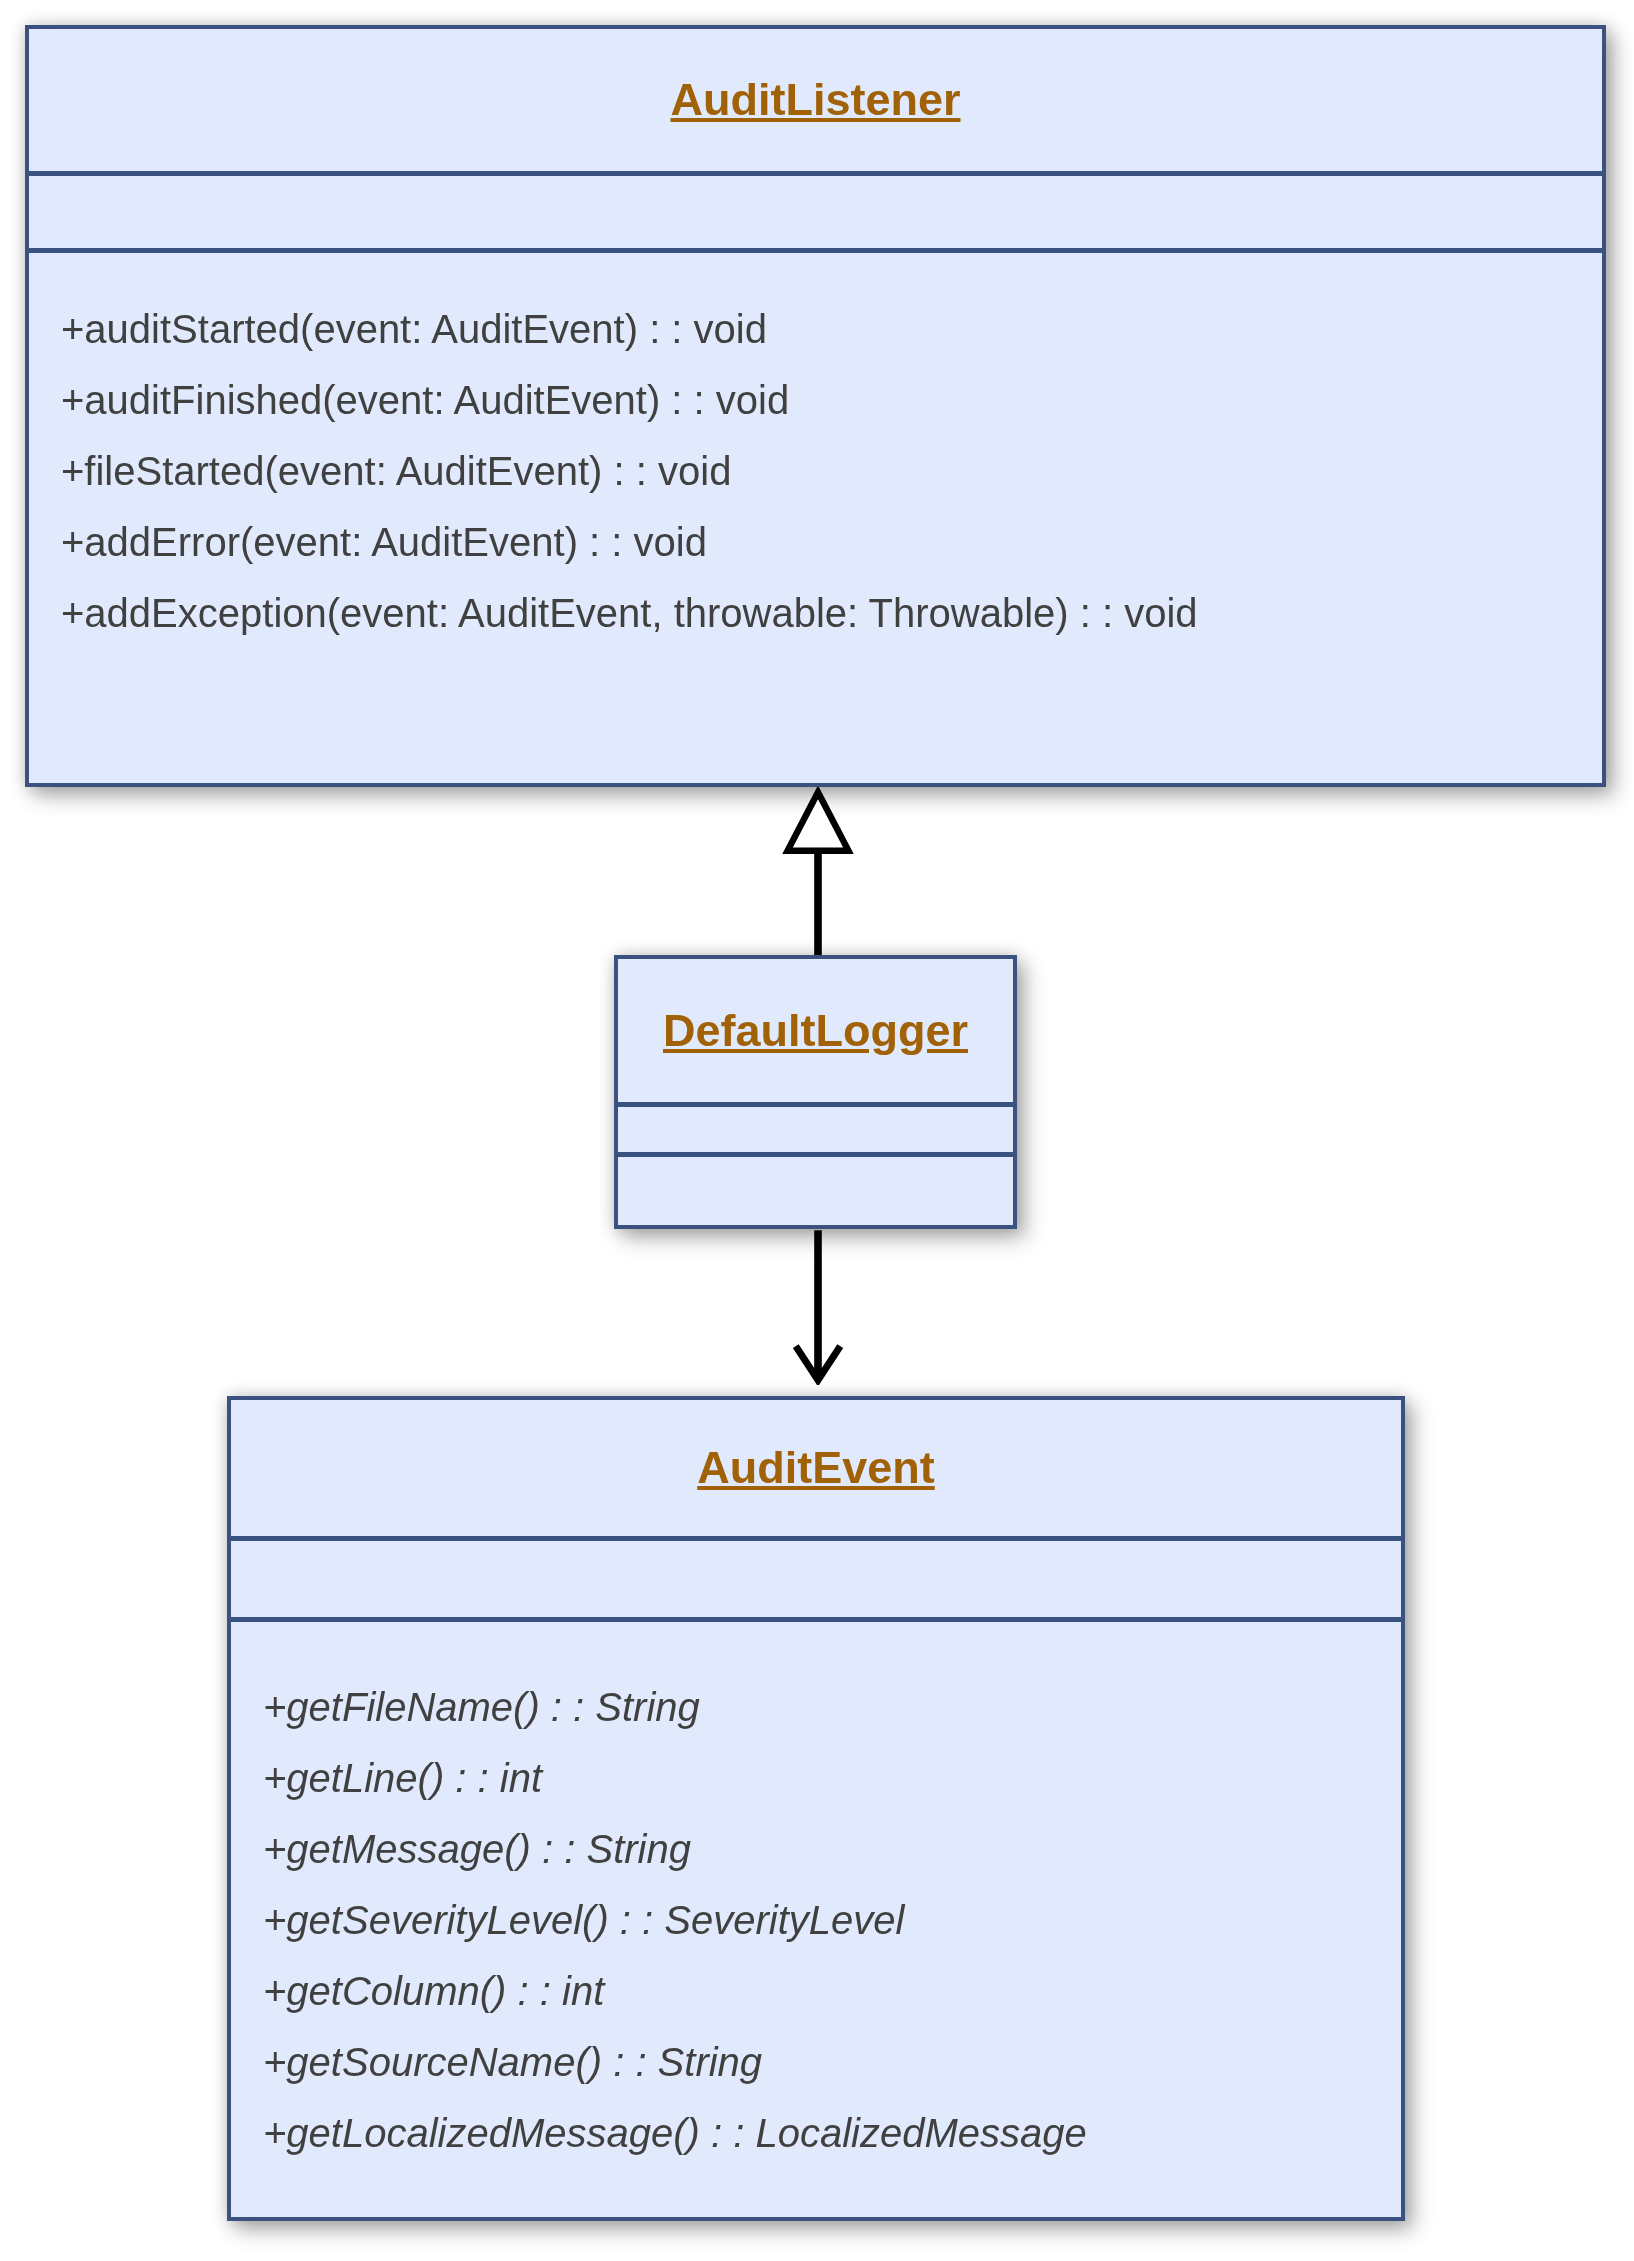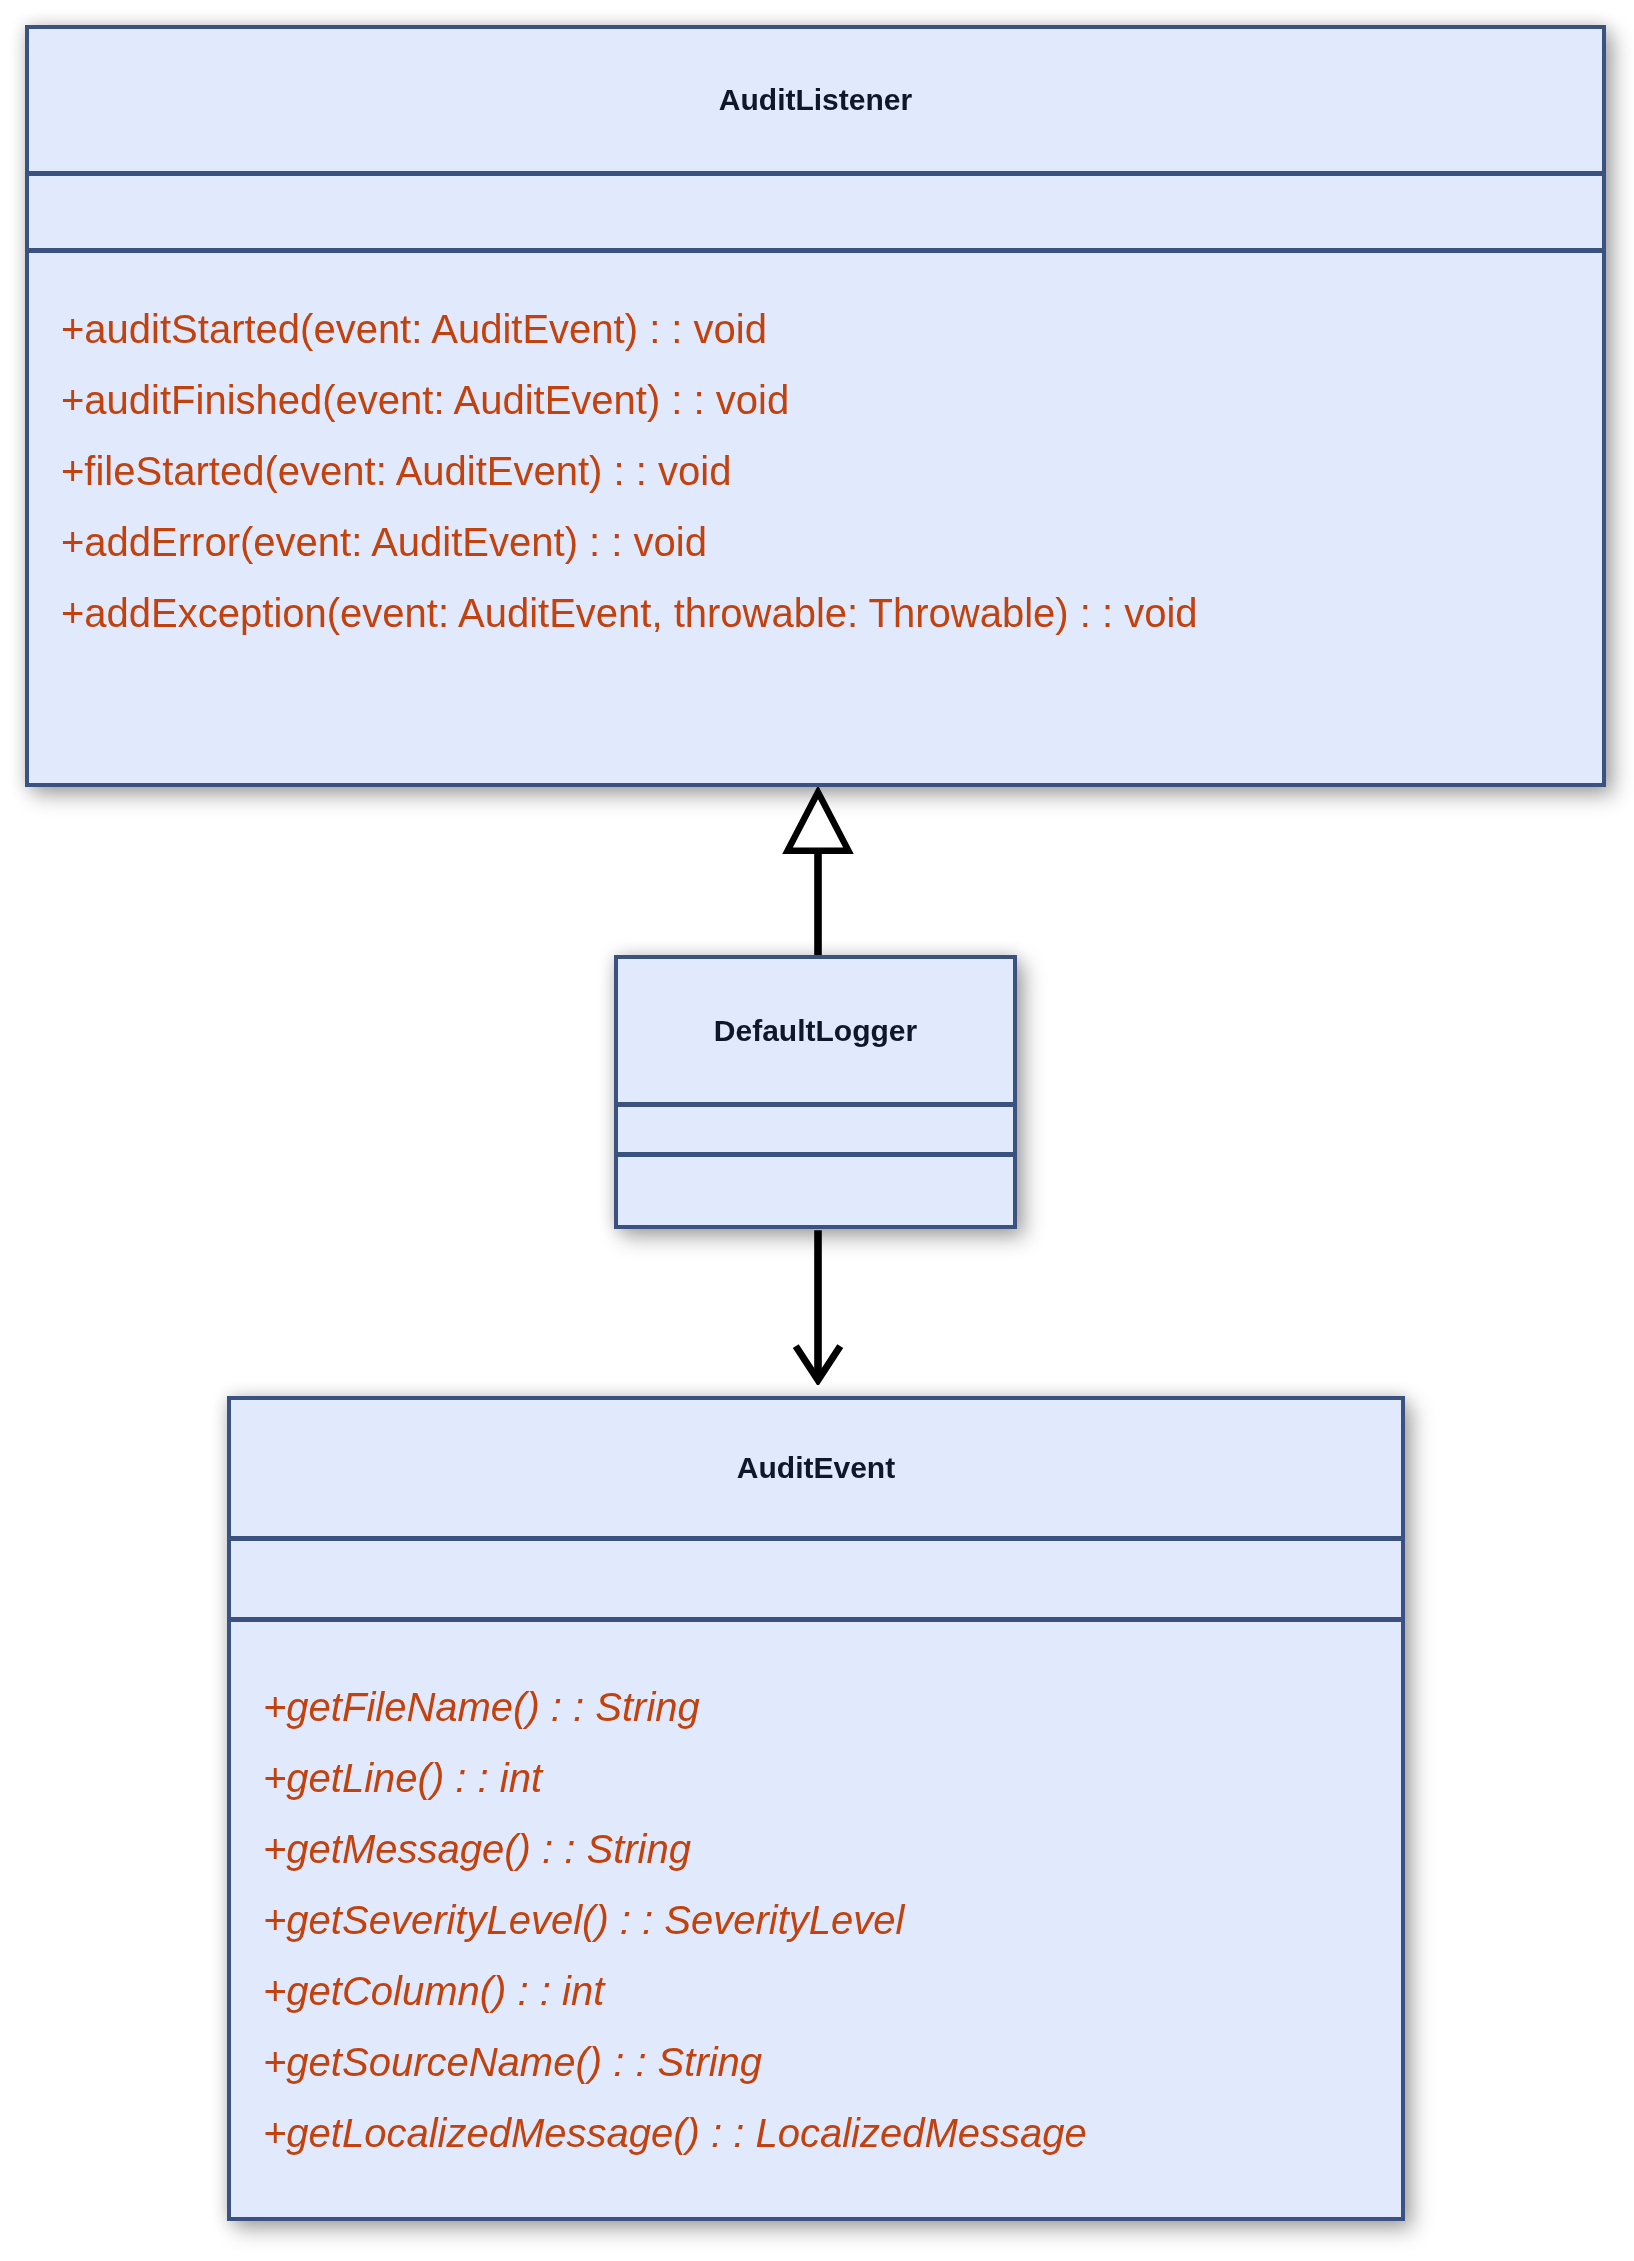--- a/index.html
+++ b/index.html
@@ -18,33 +18,34 @@
     border: 4.1px solid #3b5180;
     box-shadow: 8.2px 9.4px 20px rgba(0,0,0,0.30), 0 0 15.3px rgba(0,0,0,0.18);
     display: flex;
     flex-direction: column;
   }
   .uml-title {
     display: flex;
     align-items: center;
     justify-content: center;
     font-weight: bold;
-    font-size: 30px;
-    color: #0f172a;
+    font-size: 45px;
+    color: #a16207;
     border-bottom: 5.3px solid #3b5180;
     flex: 0 0 auto;
+    text-decoration: underline;
   }
   .uml-attrs {
     border-bottom: 5.3px solid #3b5180;
     flex: 0 0 auto;
   }
   .uml-methods {
     flex: 1 1 auto;
     font-size: 40px;
-    color: #c2410c;
+    color: #404040;
     overflow: hidden;
   }
   .uml-methods .method-line {
     line-height: 71px;
     white-space: nowrap;
   }
 
   
   #class-auditlistener { left: 25px; top: 25px; width: 1581px; height: 762px; }
   #class-auditlistener .uml-title   { height: 147px; }

